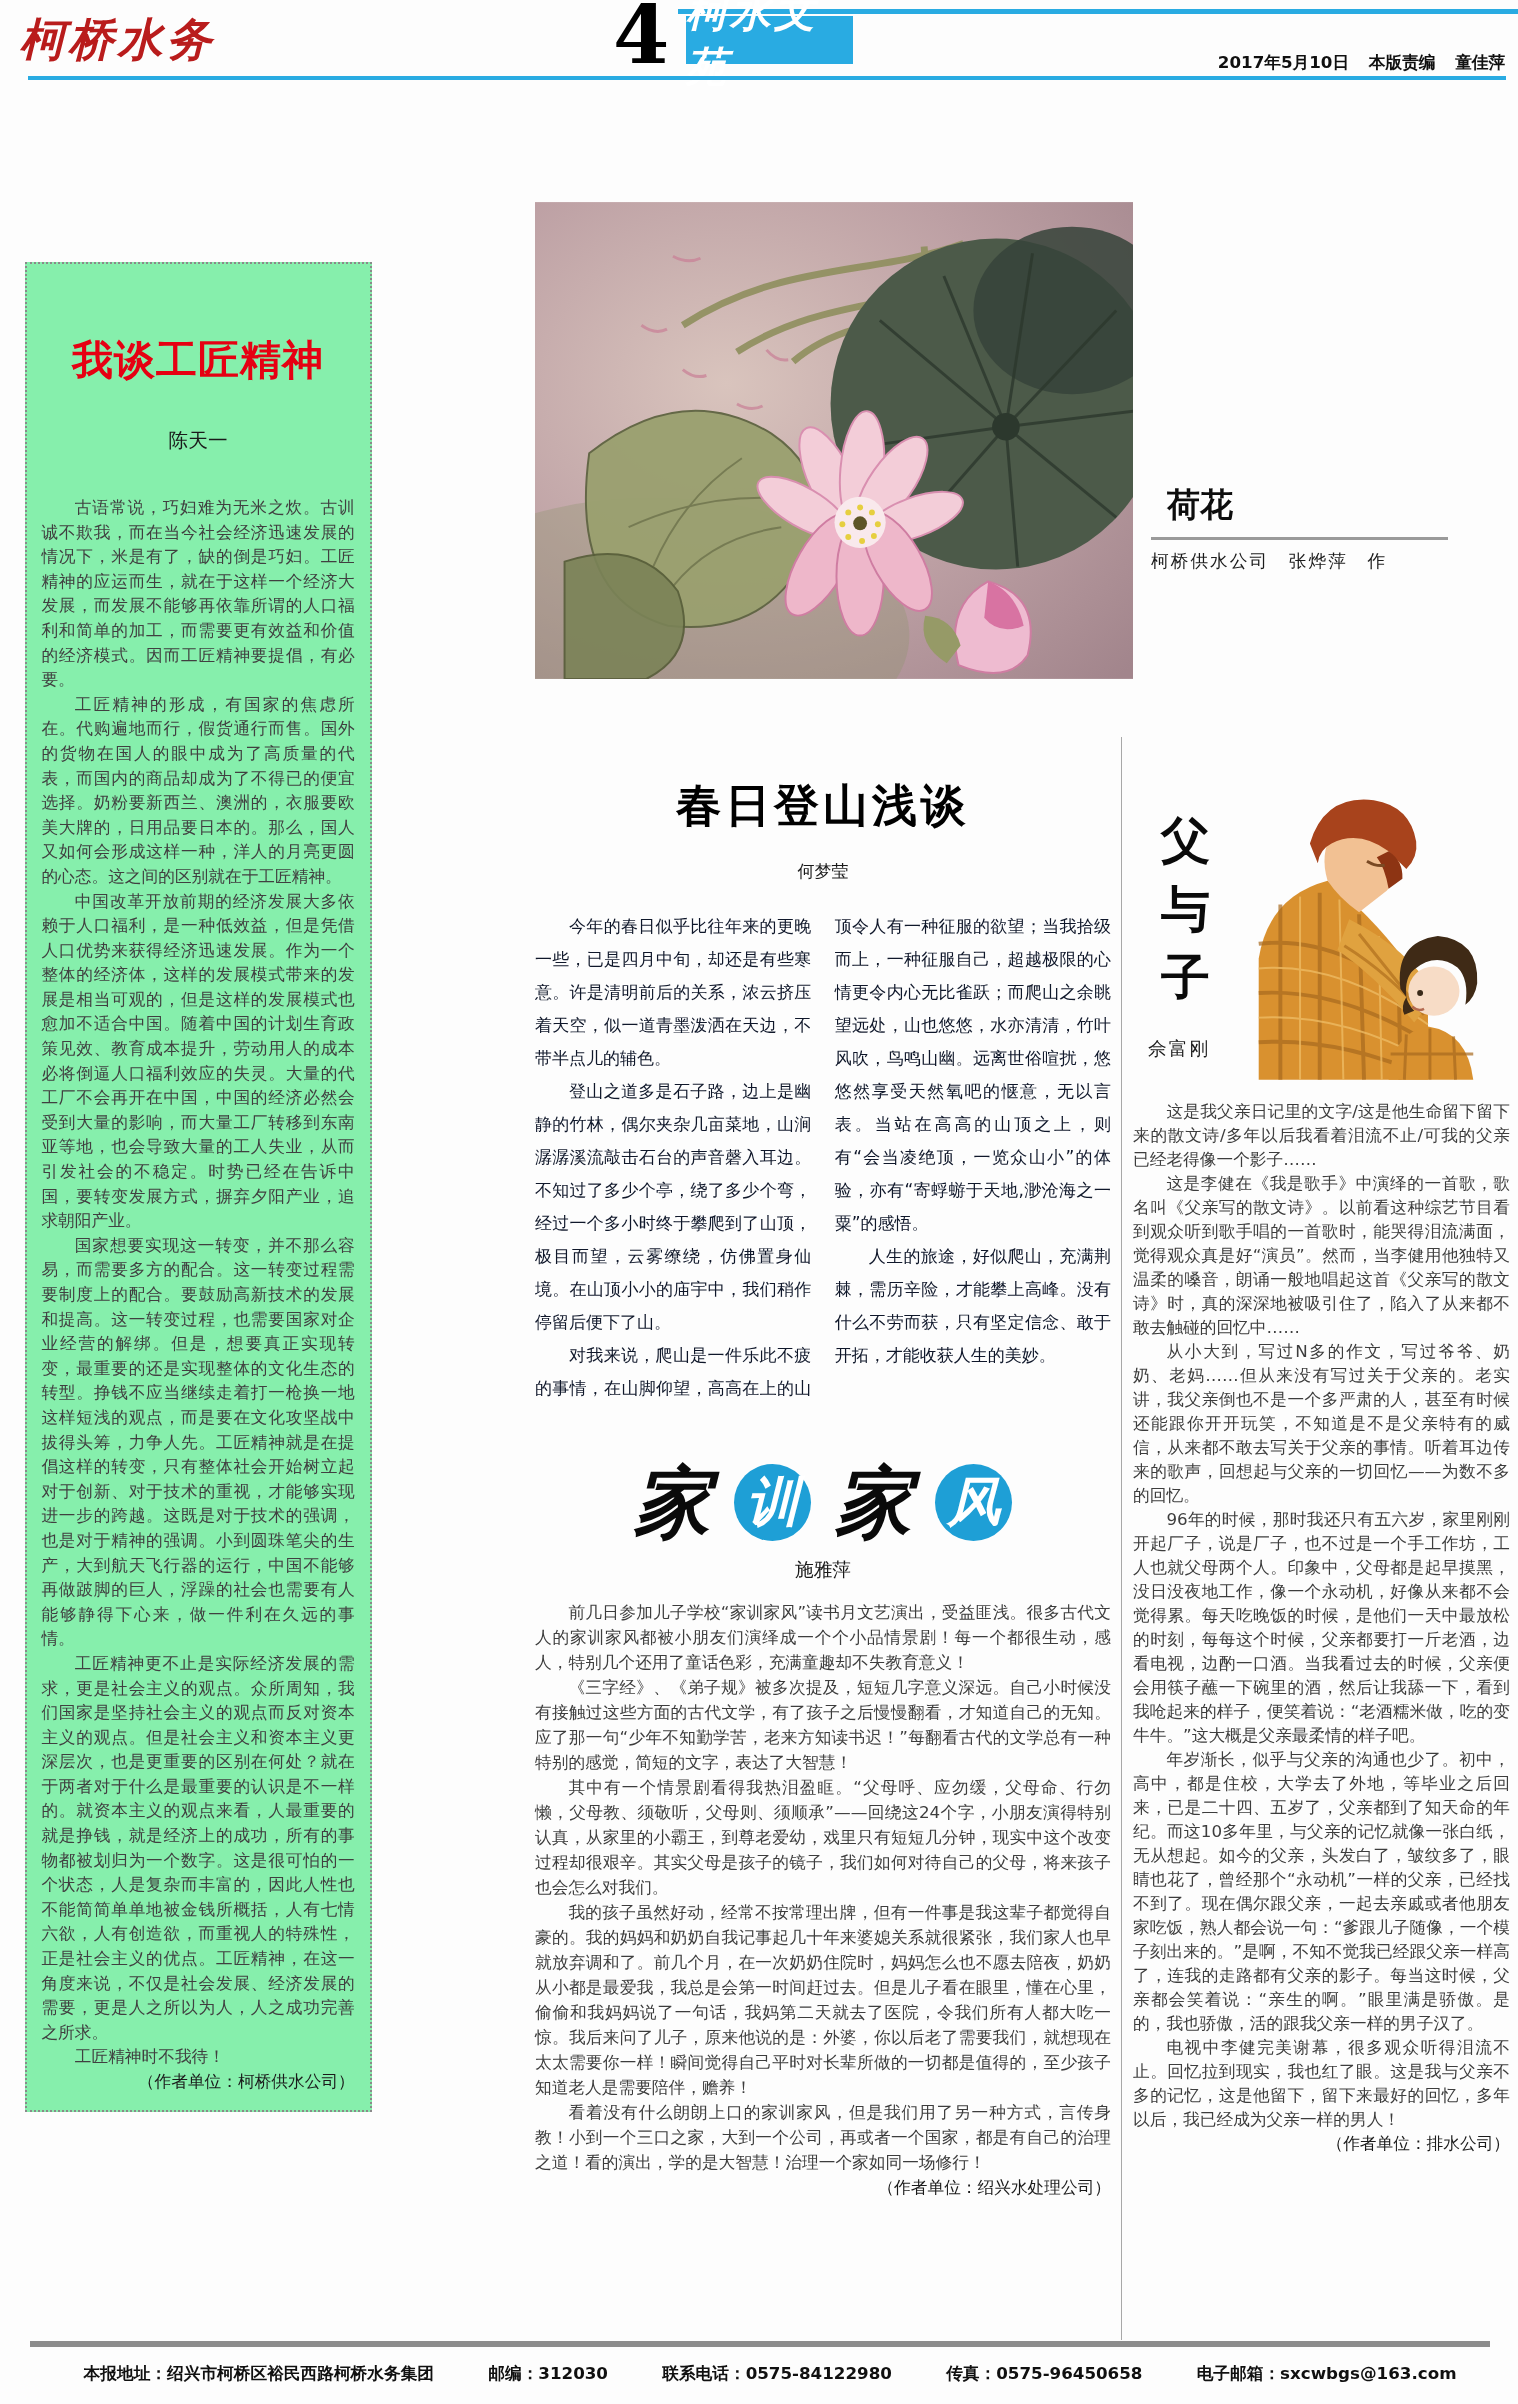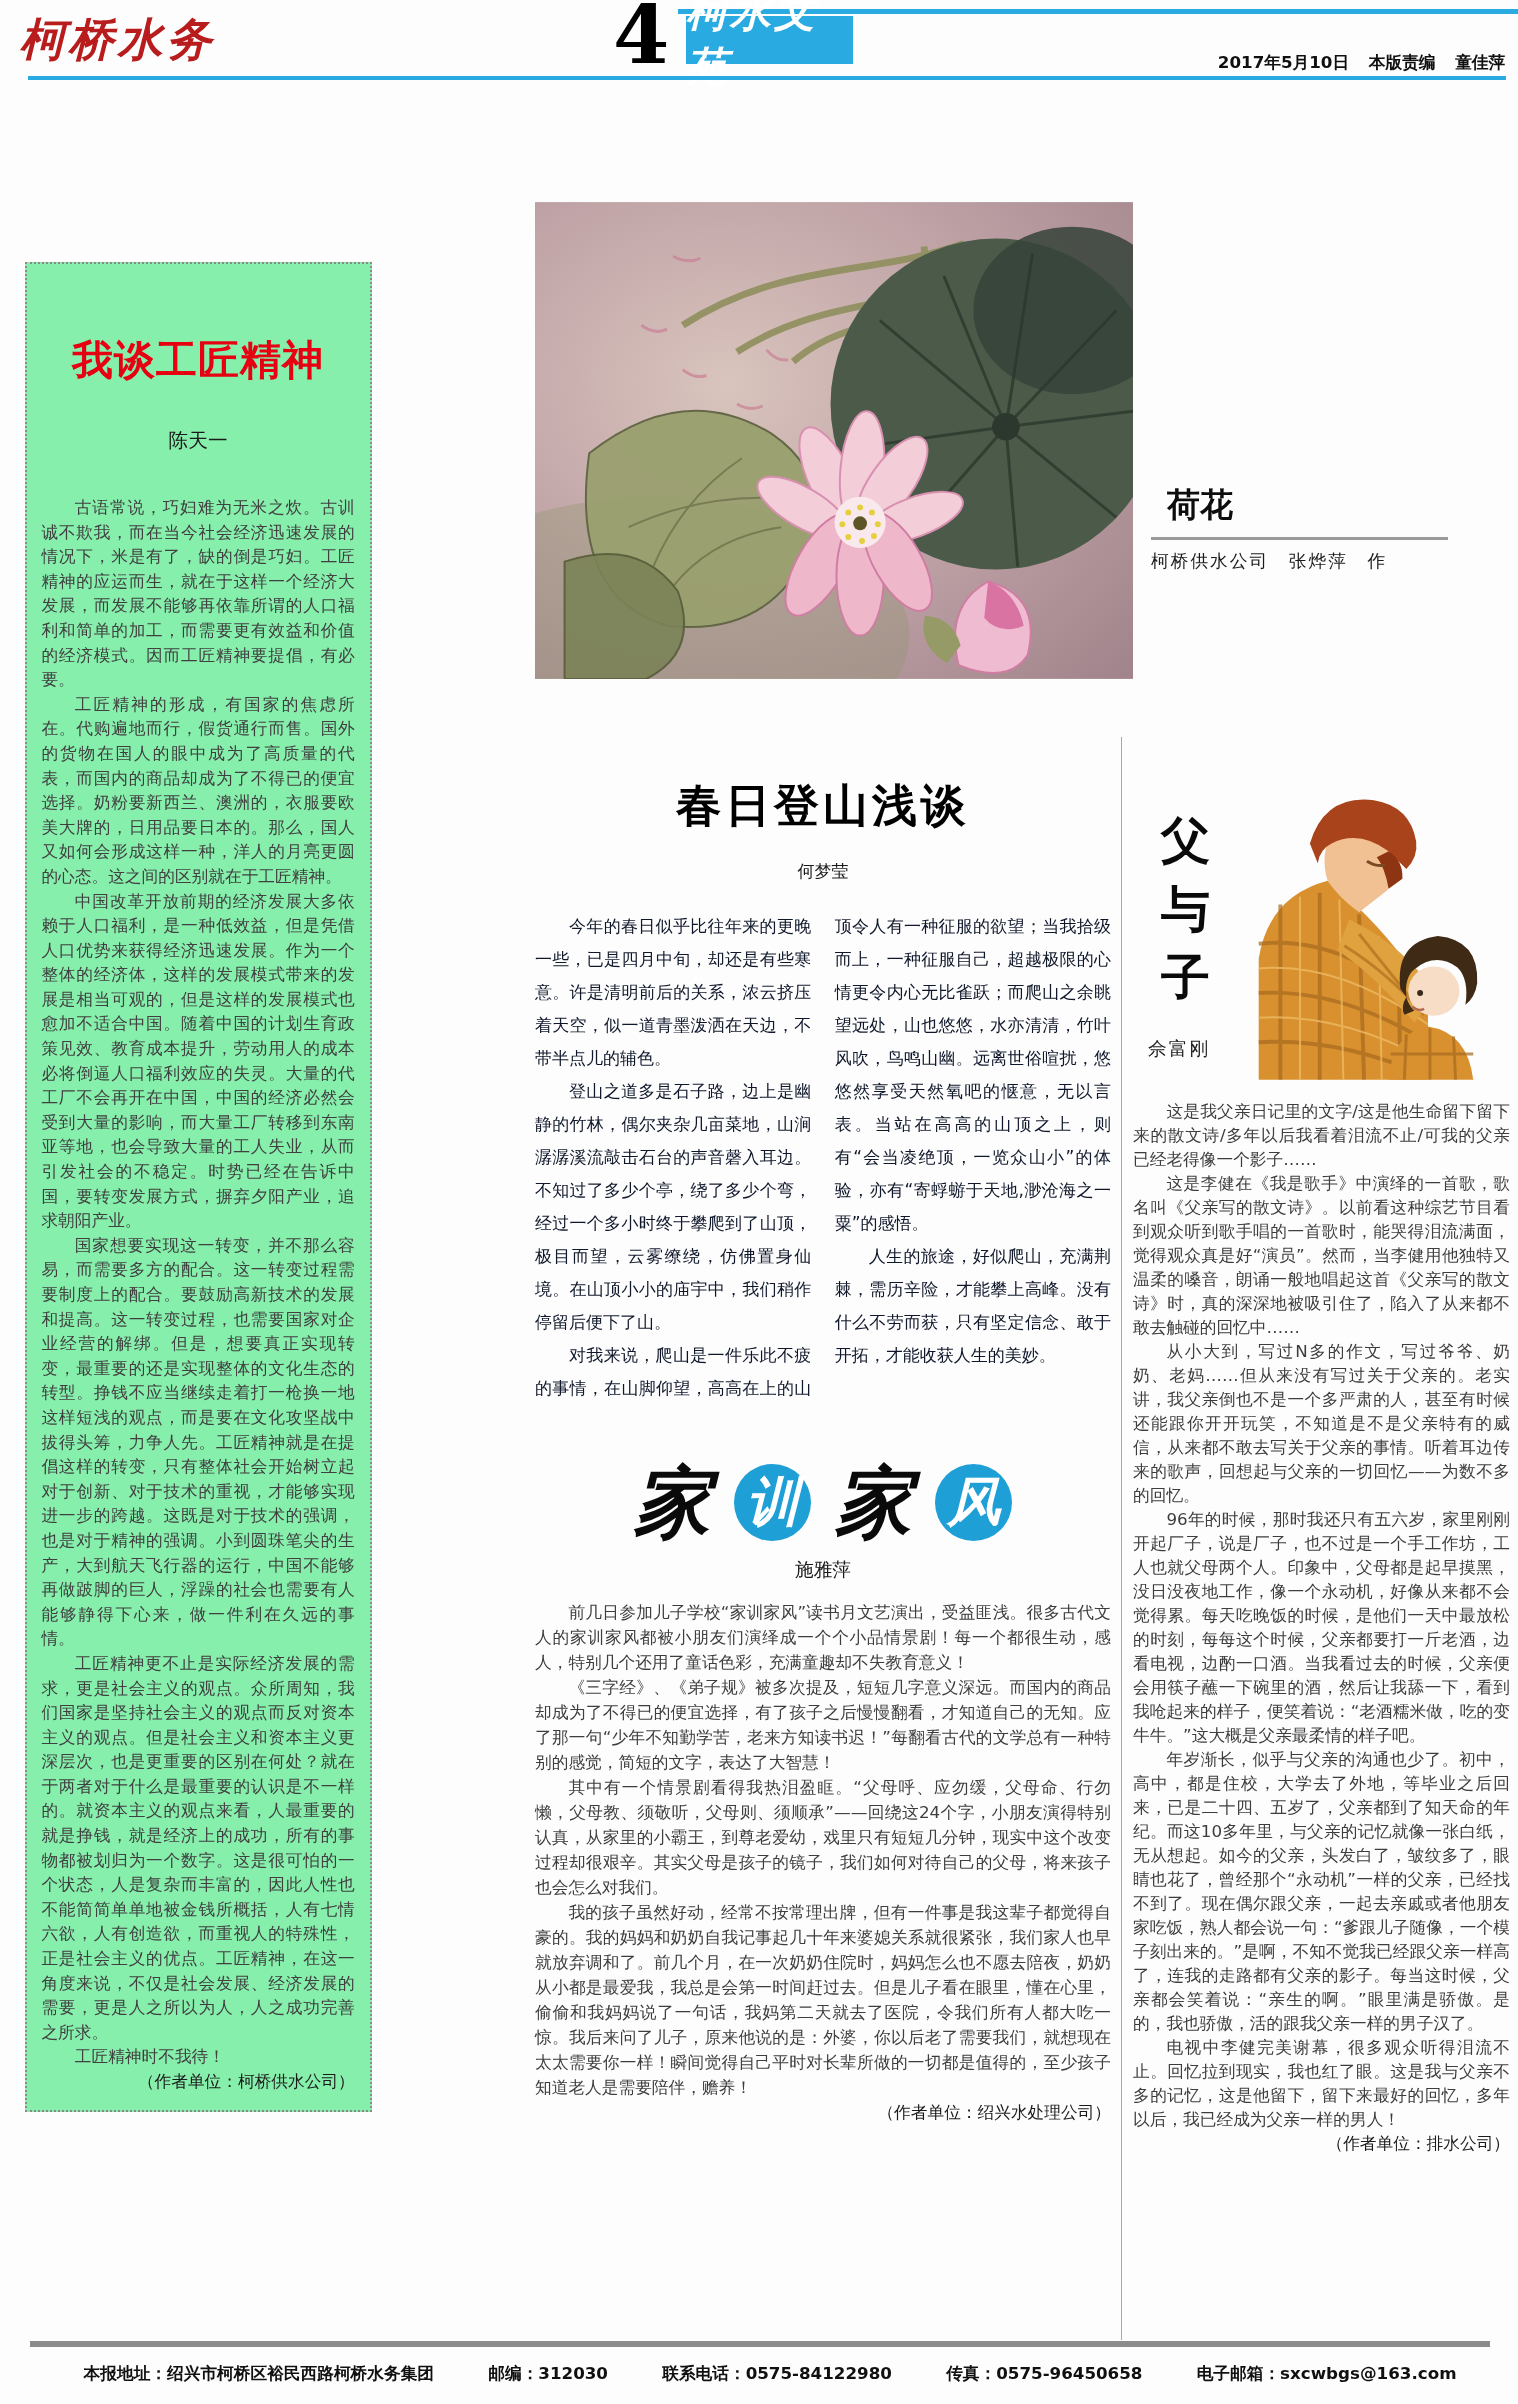--- a/index.html
+++ b/index.html
@@ -215,23 +215,24 @@
   <div class="abs family-article">
     <div class="family-title">
       <span class="cal-black">家</span>
       <span class="cal-circle">训</span>
       <span class="cal-black">家</span>
       <span class="cal-circle">风</span>
     </div>
     <div class="family-author">施雅萍</div>
     <div class="family-body">
       <p>前几日参加儿子学校“家训家风”读书月文艺演出，受益匪浅。很多古代文人的家训家风都被小朋友们演绎成一个个小品情景剧！每一个都很生动，感人，特别几个还用了童话色彩，充满童趣却不失教育意义！</p>
-      <p>《三字经》、《弟子规》被多次提及，短短几字意义深远。而国内的商品却成为了不得已的便宜选择，有了孩子之后慢慢翻看，才知道自己的无知。应了那一句“少年不知勤学苦，老来方知读书迟！”每翻看古代的文学总有一种特别的感觉，简短的文字，表达了大智慧！</p>
+      <p>《三字经》、《弟子规》被多次提及，短短几字意义深远。自己小时候没有接触过这些方面的古代文学，有了孩子之后慢慢翻看，才知道自己的无知。应了那一句“少年不知勤学苦，老来方知读书迟！”每翻看古代的文学总有一种特别的感觉，简短的文字，表达了大智慧！</p>
       <p>其中有一个情景剧看得我热泪盈眶。“父母呼、应勿缓，父母命、行勿懒，父母教、须敬听，父母则、须顺承”——回绕这24个字，小朋友演得特别认真，从家里的小霸王，到尊老爱幼，戏里只有短短几分钟，现实中这个改变过程却很艰辛。其实父母是孩子的镜子，我们如何对待自己的父母，将来孩子也会怎么对我们。</p>
       <p>我的孩子虽然好动，经常不按常理出牌，但有一件事是我这辈子都觉得自豪的。我的妈妈和奶奶自我记事起几十年来婆媳关系就很紧张，我们家人也早就放弃调和了。前几个月，在一次奶奶住院时，妈妈怎么也不愿去陪夜，奶奶从小都是最爱我，我总是会第一时间赶过去。但是儿子看在眼里，懂在心里，偷偷和我妈妈说了一句话，我妈第二天就去了医院，令我们所有人都大吃一惊。我后来问了儿子，原来他说的是：外婆，你以后老了需要我们，就想现在太太需要你一样！瞬间觉得自己平时对长辈所做的一切都是值得的，至少孩子知道老人是需要陪伴，赡养！</p>
+      <p>看着没有什么朗朗上口的家训家风，但是我们用了另一种方式，言传身教！小到一个三口之家，大到一个公司，再或者一个国家，都是有自己的治理之道！看的演出，学的是大智慧！治理一个家如同一场修行！</p>
       <p class="byline">（作者单位：绍兴水处理公司）</p>
     </div>
   </div>
 
   <div class="abs col-separator"></div>
 
   <div class="abs fz-title">
     <div>父</div>
     <div>与</div>
     <div>子</div>

